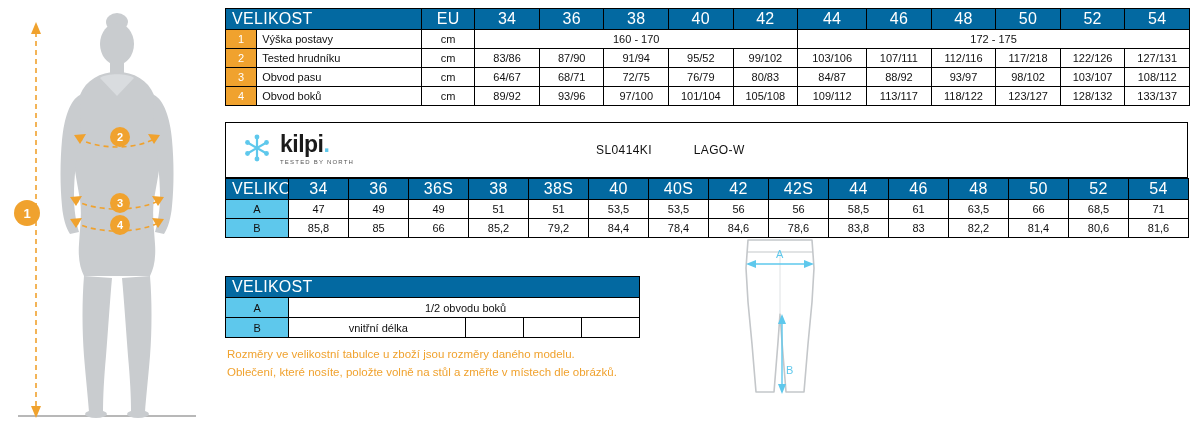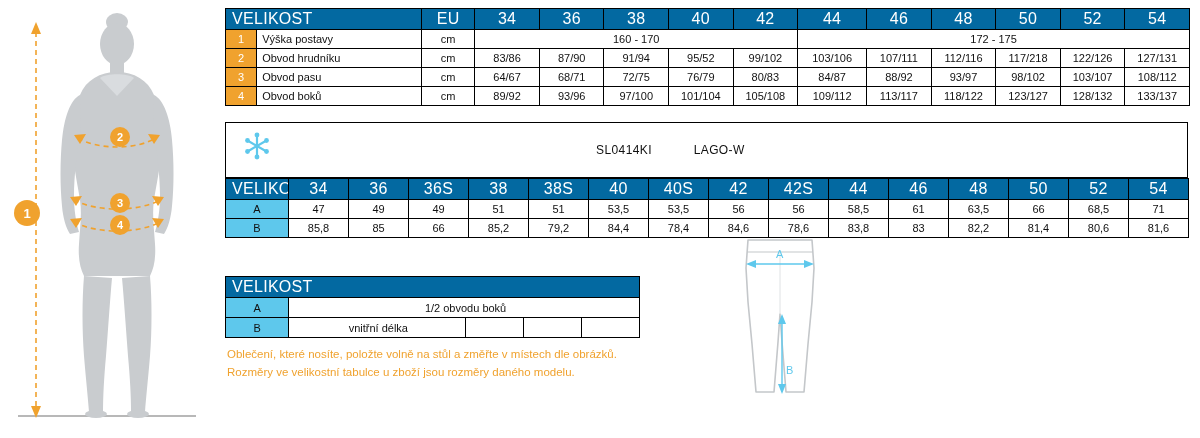--- a/index.html
+++ b/index.html
@@ -284,21 +284,21 @@
       <tr>
         <td class="num-orange">1</td>
         <td class="rowlabel">Výška postavy</td>
         <td class="unit">cm</td>
         <td colspan="5">160 - 170</td>
         <td colspan="6">172 - 175</td>
       </tr>
 
       <tr>
         <td class="num-orange">2</td>
-        <td class="rowlabel">Obvod hrudníku</td>
+        <td class="rowlabel">Tested hrudníku</td>
         <td class="unit">cm</td>
         <td>83/86</td>
         <td>87/90</td>
         <td>91/94</td>
         <td>95/52</td>
         <td>99/102</td>
         <td>103/106</td>
         <td>107/111</td>
         <td>112/116</td>
         <td>117/218</td>
@@ -353,20 +353,26 @@
       </g>
       <g fill="#5ec8ec">
         <circle cx="17" cy="4" r="2.4"></circle>
           <circle cx="17" cy="26" r="2.4"></circle>
         <circle cx="7.5" cy="9.5" r="2.4"></circle>
           <circle cx="26.5" cy="20.5" r="2.4"></circle>
         <circle cx="7.5" cy="20.5" r="2.4"></circle>
           <circle cx="26.5" cy="9.5" r="2.4"></circle>
       </g>
     </svg>
+    <div>
+      <div class="kilpi-text">
+        <span>kilpi</span><span class="kilpi-dot">.</span>
+      </div>
+      <div class="kilpi-sub">Tested by North</div>
+    </div>
   </div>
   <div id="brand-codes">
     <span>SL0414KI</span>
     <span>LAGO-W</span>
   </div>
 </div>
 
 <div id="mid-table-wrap">
   <table id="mid-table" class="size-table">
     <colgroup>
@@ -468,22 +474,22 @@
         <td class="legend-text">vnitřní délka</td>
         <td></td>
         <td></td>
         <td></td>
       </tr>
     </tbody>
   </table>
 </div>
 
 <div id="note">
+  <div>Rozměry ve velikostní tabulce u zboží jsou rozměry daného modelu.</div>
   <div>Oblečení, které nosíte, položte volně na stůl a změřte v místech dle obrázků.</div>
-  <div>Rozměry ve velikostní tabulce u zboží jsou rozměry daného modelu.</div>
 </div>
 
 <div id="pants-panel">
   <svg width="200" height="200" viewBox="0 0 200 200" xmlns="http://www.w3.org/2000/svg">
 
     <path d="M48,18 L112,18 L114,46 L112,80 L108,122 L104,170 L86,170
              L82,120 L80,92 L78,120 L74,170 L56,170 L52,122 L48,80 L46,46 Z" fill="#ffffff" stroke="#c4c7ca" stroke-width="1.6" stroke-linejoin="round"></path>
 
     <line x1="47" y1="30" x2="113" y2="30" stroke="#c4c7ca" stroke-width="1.2"></line>
 

